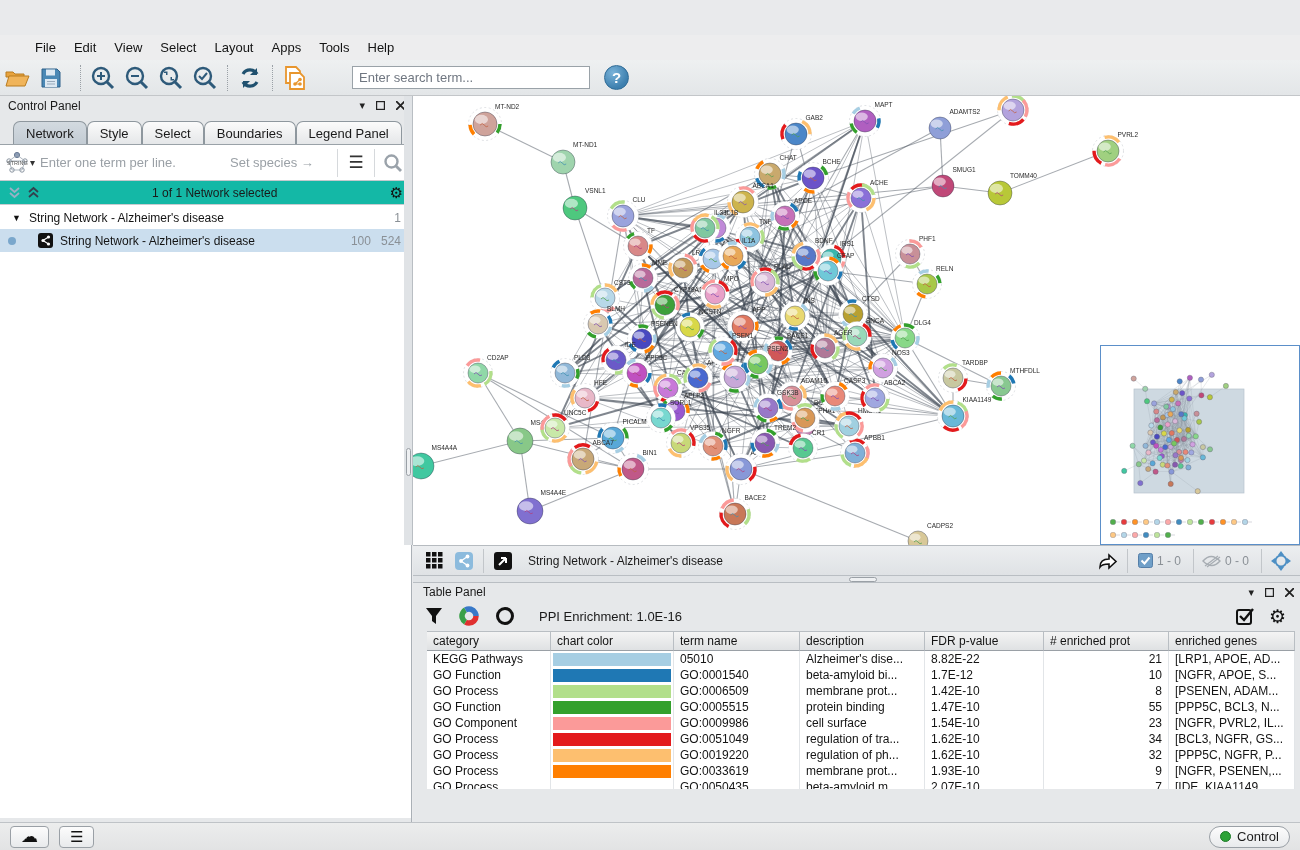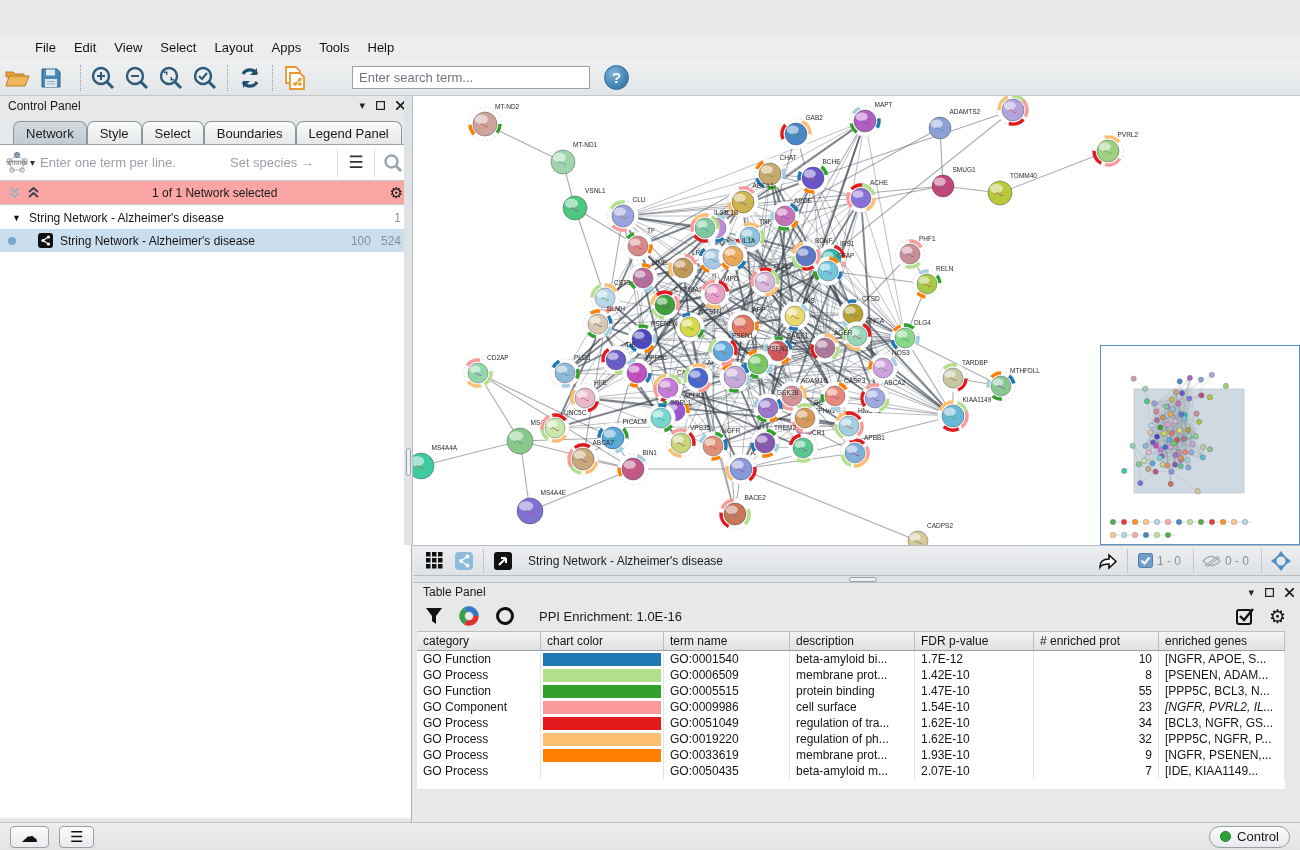--- a/index.html
+++ b/index.html
@@ -47,21 +47,21 @@
     border-radius:7px 7px 0 0; position:relative; top:1px; }
   .cp-tab.active { background:linear-gradient(#d3dae0,#c2cbd3); font-weight:normal; }
   #string-query { position:relative; height:37px; background:#fff; border-top:1px solid #9aa2a8;
     border-bottom:1px solid #c5c9cd; display:flex; align-items:center; }
   #sq-logo { width:40px; height:100%; display:flex; align-items:center; justify-content:center; gap:1px; border-right:0; }
   #sq-input { flex:0 0 160px; border:none; outline:none; font-size:13px; color:#333; }
   #sq-input::placeholder { color:#9aa0a6; }
   #sq-species { font-size:13px; color:#9aa0a6; margin-left:14px; flex:1; }
   .sq-sep { width:1px; height:28px; background:#d6d9dc; }
   .sq-icon { width:36px; display:flex; align-items:center; justify-content:center; }
-  #sel-row { position:relative; height:24px; background:#fca5a5; display:flex; align-items:center;
+  #sel-row { position:relative; height:24px; background:#14b8a6; display:flex; align-items:center;
     padding:0 8px; border-bottom:1px solid #c8ccd0; }
   #sel-text { flex:1; text-align:center; font-size:12px; color:#1a1a1a; }
   #net-tree { background:#fff; height:613px; border-top:1px solid #fff; }
   .tree-row { height:23px; display:flex; align-items:center; font-size:12px; color:#141414; }
   .tree-row .count { margin-left:auto; color:#8a9096; padding-right:10px; font-size:12px; }
   .tree-row.selected { background:#cbdeee; }
   .tree-dot { width:8px; height:8px; border-radius:50%; background:#7aa7cc; margin:0 8px 0 8px; }
 
   
   #network-view { position:absolute; left:413px; top:0; width:887px; height:449px; background:#fff; overflow:hidden; }
@@ -81,21 +81,21 @@
   
   #h-splitter { position:absolute; left:413px; top:479px; width:887px; height:8px; background:#e0e3e6; border-top:1px solid #b9bec3; border-bottom:1px solid #b9bec3;}
   #h-splitter .pill { position:absolute; left:436px; top:1px; width:28px; height:5px; border:1px solid #9aa0a6; border-radius:3px; background:#eef0f2; }
 
   
   #table-panel { position:absolute; left:413px; top:487px; width:887px; height:239px; background:#e6e8ea; }
   #tp-header { position:relative; height:18px; padding:2px 10px; font-size:12px; color:#1a1a1a; }
   #tp-toolbar { height:30px; display:flex; align-items:center; padding-left:12px; gap:16px; }
   #ppi-text { font-size:13px; color:#1a1a1a; margin-left:8px; }
   #tp-right-icons { margin-left:auto; display:flex; gap:14px; padding-right:14px; }
-  #enrich-table { position:relative; margin-left:4px; width:868px; background:#fff; }
+  #enrich-table { position:relative; margin-left:14px; width:868px; background:#fff; }
   #tbl-head { display:flex; height:20px; }
   .th { background:linear-gradient(#f4f4f4,#dfe1e3); border-right:1px solid #b9bec3; border-top:1px solid #b9bec3;
     border-bottom:1px solid #9aa0a6; font-size:12px; color:#141414; padding:2px 6px; overflow:hidden; white-space:nowrap; }
   #tbl-body { height:138px; overflow:hidden; background:#fff; }
   .tr { display:flex; height:16px; }
   .td { font-size:12px; color:#141414; padding:0px 6px; border-right:1px solid #e2e5e8;
     overflow:hidden; white-space:nowrap; display:flex; align-items:center; }
   .td.num { justify-content:flex-end; }
   .swatch { width:100%; height:13px; }
   #tp-tabs { position:absolute; left:0; bottom:0; width:887px; height:27px; background:#d9dde1;
@@ -1965,20 +1965,31 @@
             <div class="th" style="width: 124px;">category</div>
             <div class="th" style="width: 123px;">chart color</div>
             <div class="th" style="width: 126px;">term name</div>
             <div class="th" style="width: 125px;">description</div>
             <div class="th" style="width: 119px;">FDR p-value</div>
             <div class="th" style="width: 125px;"># enriched prot</div>
             <div class="th" style="width: 126px;">enriched genes</div>
           </div>
         <div id="tbl-body">
             <div class="tr">
+              <div class="td" style="width: 124px;">KEGG Pathways</div>
+              <div class="td" style="width: 123px; padding: 0px 2px;">
+                <div class="swatch" style="background: rgb(166, 206, 227);"></div>
+              </div>
+              <div class="td" style="width: 126px;">05010</div>
+              <div class="td" style="width: 125px;">Alzheimer's dise...</div>
+              <div class="td" style="width: 119px;">8.82E-22</div>
+              <div class="td num" style="width: 125px;">21</div>
+              <div class="td" style="width: 126px;">[LRP1, APOE, AD...</div>
+            </div>
+            <div class="tr">
               <div class="td" style="width: 124px;">GO Function</div>
               <div class="td" style="width: 123px; padding: 0px 2px;">
                 <div class="swatch" style="background: rgb(31, 120, 180);"></div>
               </div>
               <div class="td" style="width: 126px;">GO:0001540</div>
               <div class="td" style="width: 125px;">beta-amyloid bi...</div>
               <div class="td" style="width: 119px;">1.7E-12</div>
               <div class="td num" style="width: 125px;">10</div>
               <div class="td" style="width: 126px;">[NGFR, APOE, S...</div>
             </div>
@@ -2006,21 +2017,21 @@
             </div>
             <div class="tr">
               <div class="td" style="width: 124px;">GO Component</div>
               <div class="td" style="width: 123px; padding: 0px 2px;">
                 <div class="swatch" style="background: rgb(251, 154, 153);"></div>
               </div>
               <div class="td" style="width: 126px;">GO:0009986</div>
               <div class="td" style="width: 125px;">cell surface</div>
               <div class="td" style="width: 119px;">1.54E-10</div>
               <div class="td num" style="width: 125px;">23</div>
-              <div class="td" style="width: 126px; font-style: italic;">[NGFR, PVRL2, IL...</div>
+              <div class="td" style="width: 126px;">[NGFR, PVRL2, IL...</div>
             </div>
             <div class="tr">
               <div class="td" style="width: 124px;">GO Process</div>
               <div class="td" style="width: 123px; padding: 0px 2px;">
                 <div class="swatch" style="background: rgb(227, 26, 28);"></div>
               </div>
               <div class="td" style="width: 126px;">GO:0051049</div>
               <div class="td" style="width: 125px;">regulation of tra...</div>
               <div class="td" style="width: 119px;">1.62E-10</div>
               <div class="td num" style="width: 125px;">34</div>

